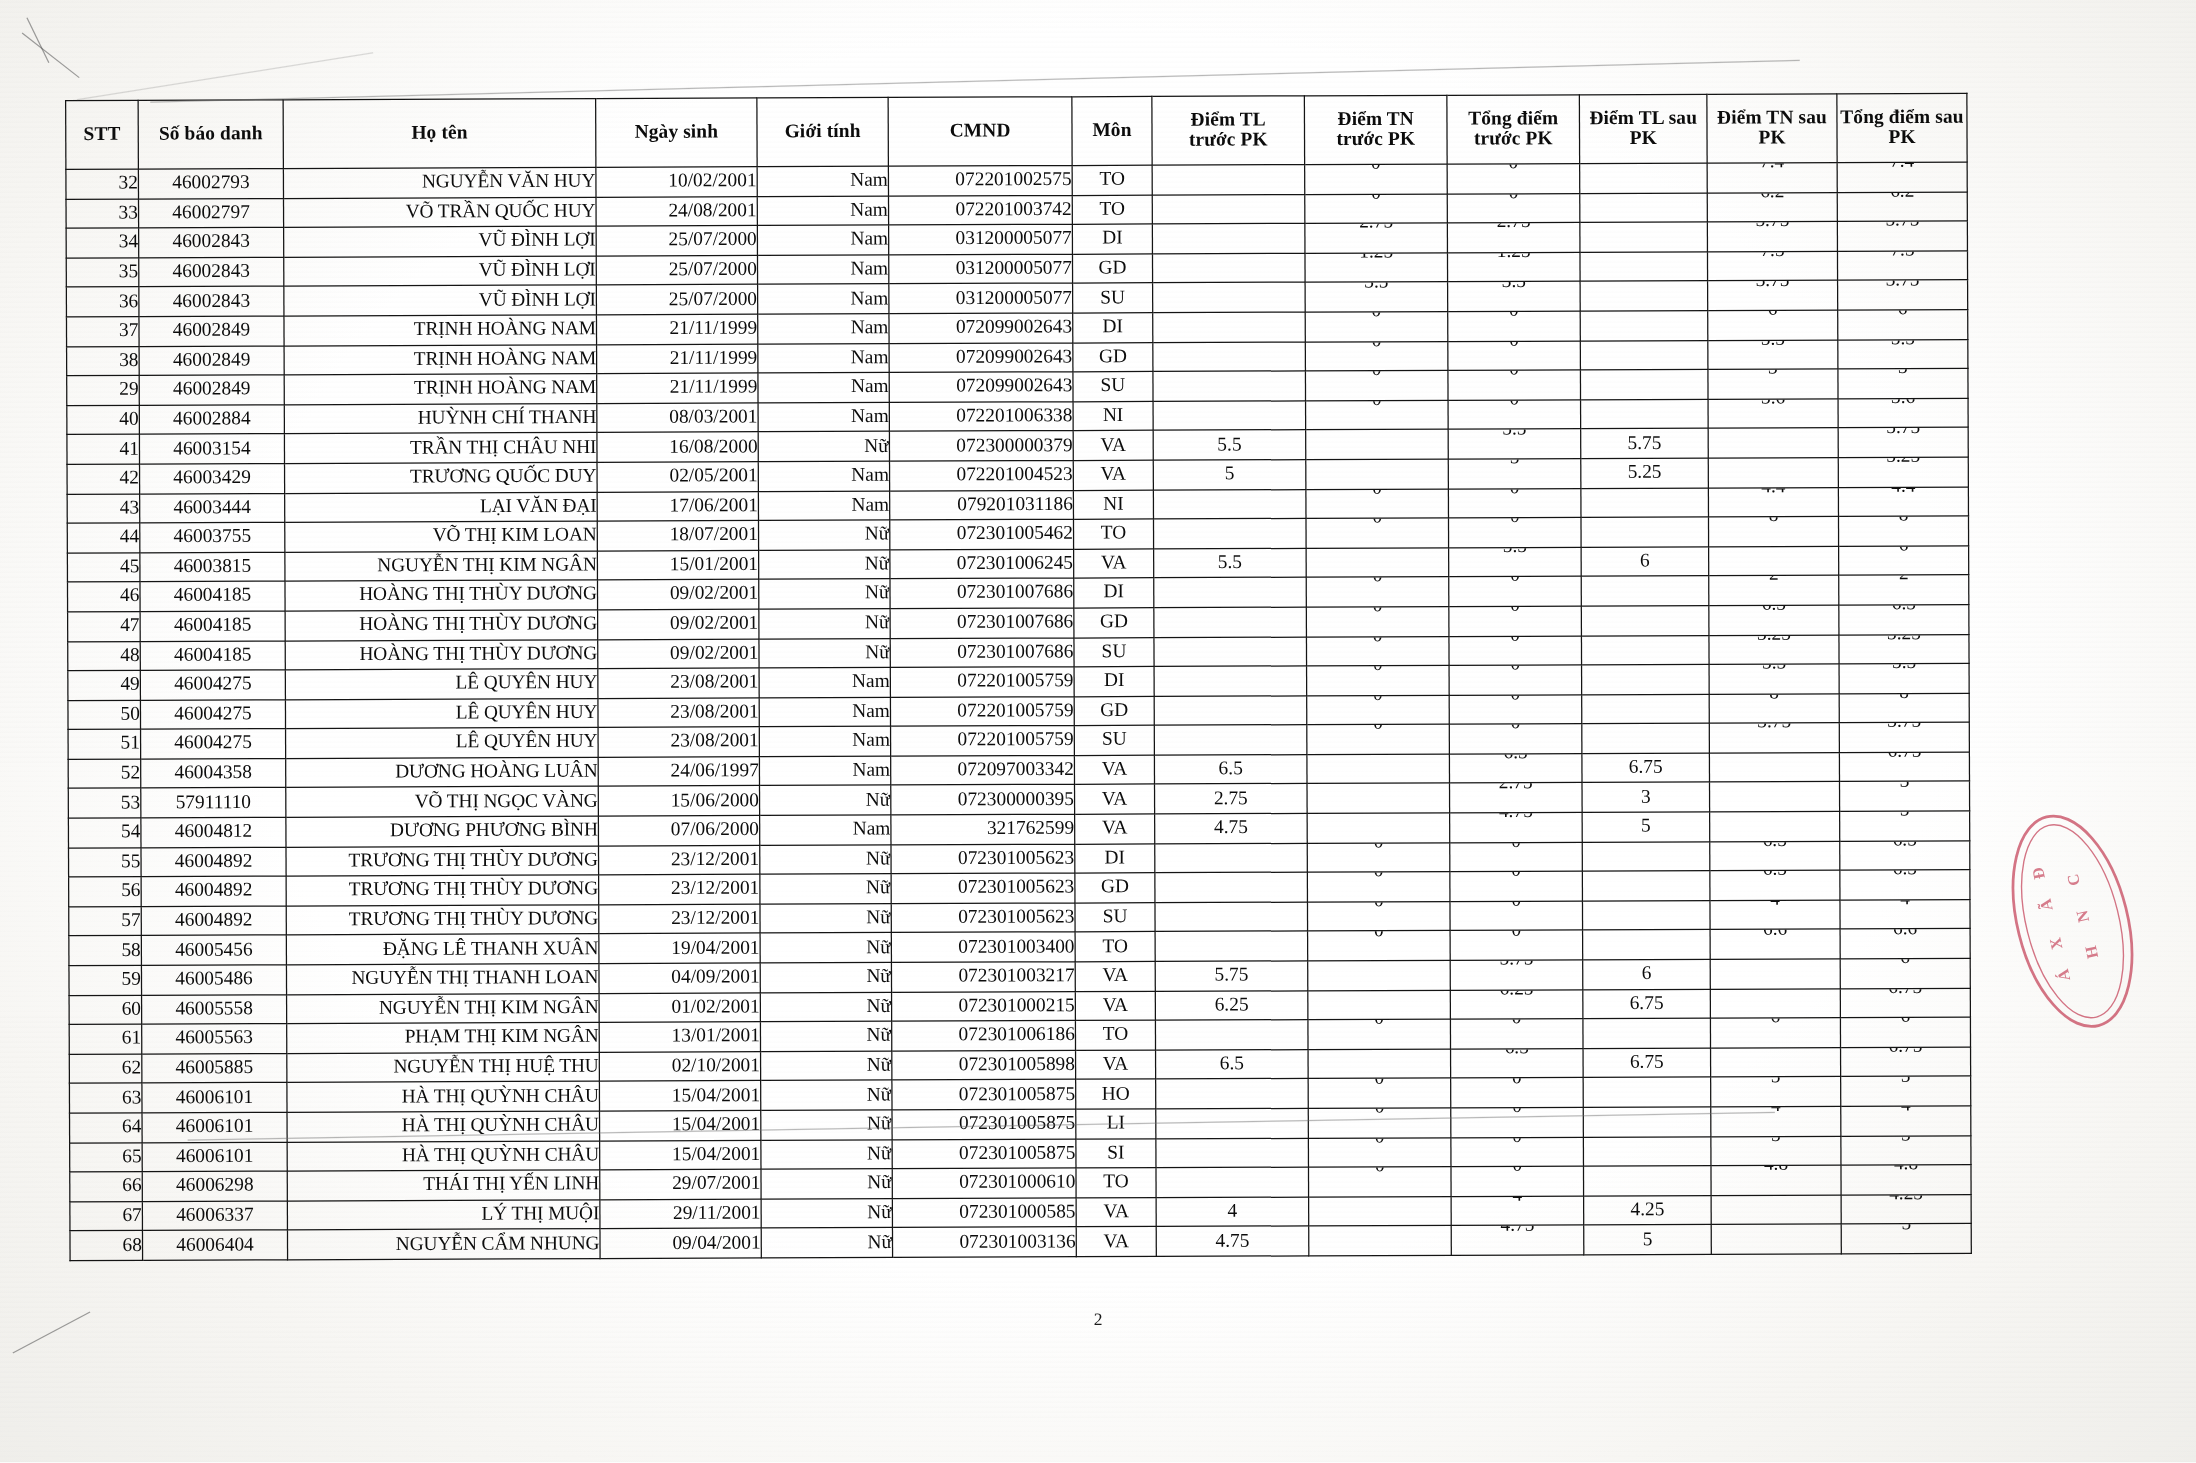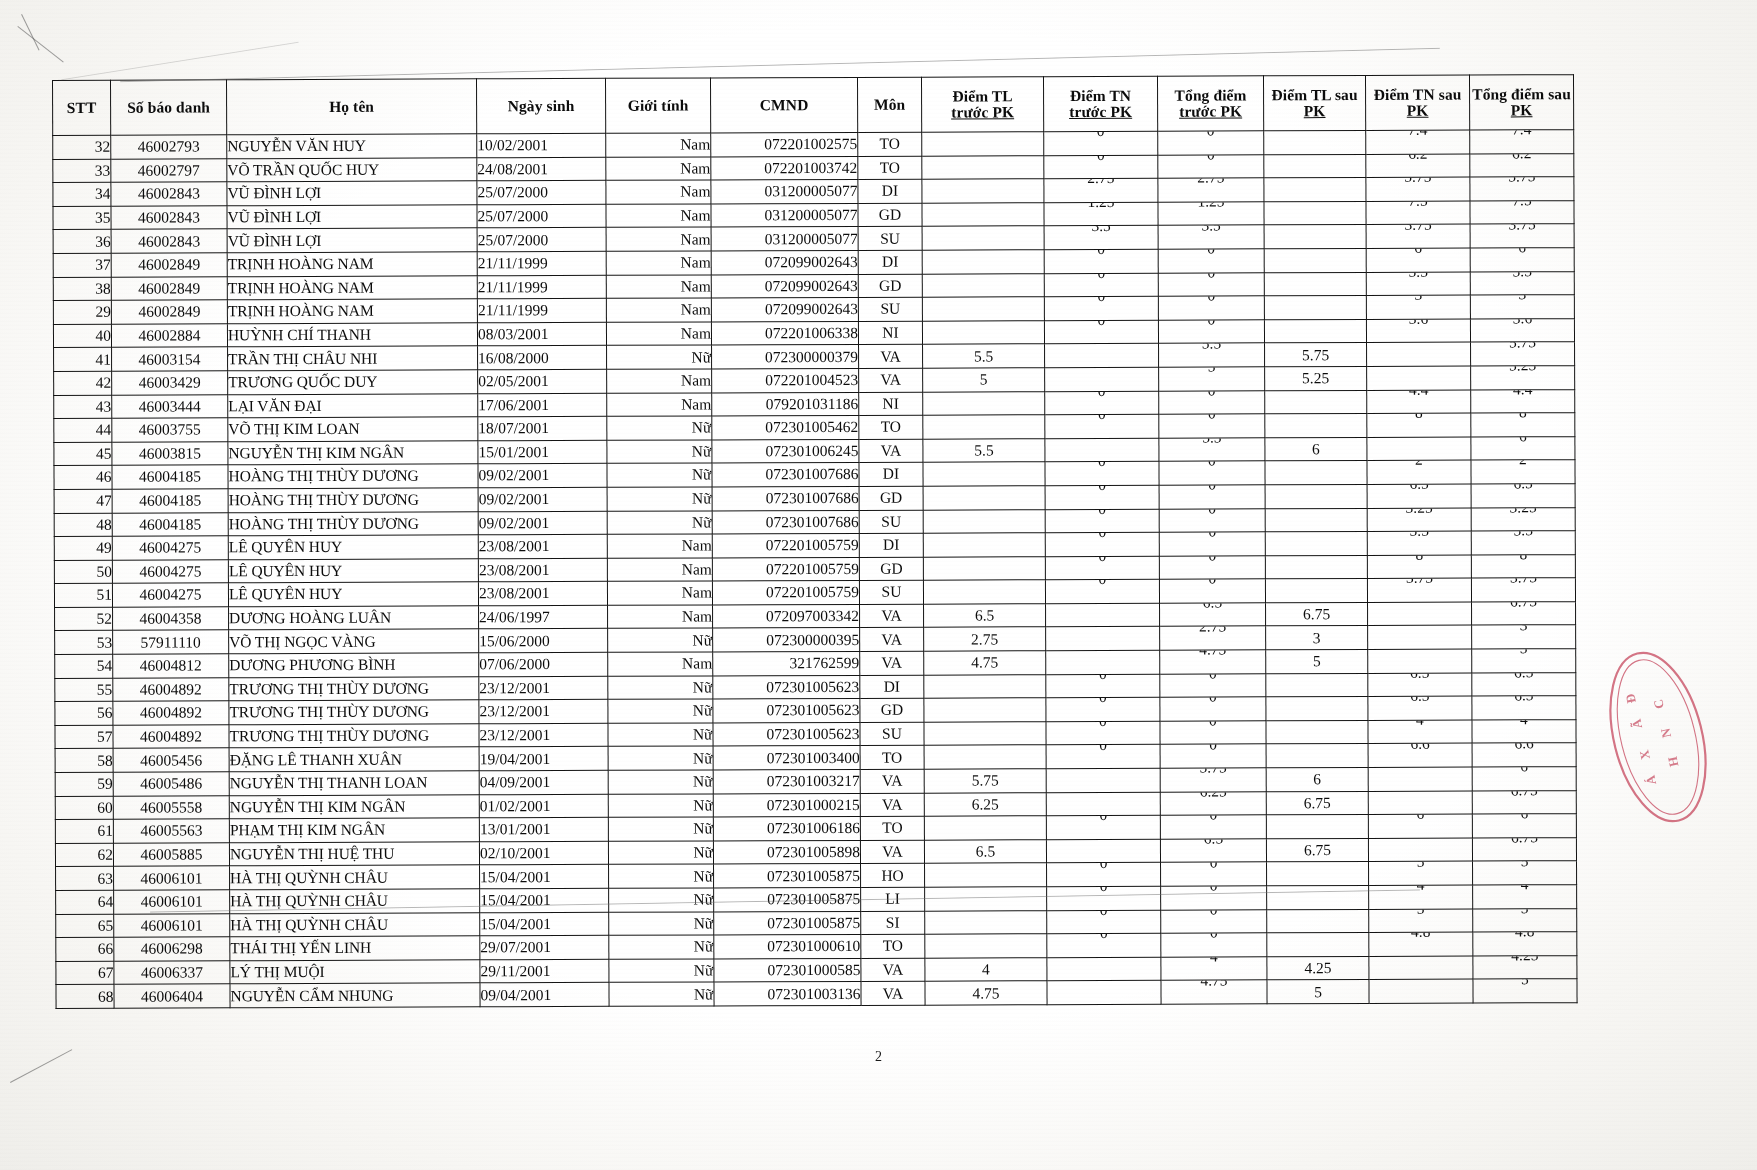--- a/index.html
+++ b/index.html
@@ -64,34 +64,34 @@
   
   thead th{
     font-weight:bold;
     font-size:15.5px;
     text-align:center;
     vertical-align:middle;
     height:54px;
     padding:2px 3px;
     letter-spacing:.1px;
   }
-  thead th .l2{display:block;text-decoration:underline;}
+  thead th .l2{display:block;}
 
   
   tbody tr{height:22.6px;}
   tbody td{
     height:22.6px;
     vertical-align:middle;
     white-space:nowrap;
     overflow:hidden;
   }
   td.c-stt{text-align:right;font-size:15.5px;}
   td.c-sbd{text-align:center;font-size:15.5px;border-radius:11px;}
-  td.c-name{text-align:left;padding-left:6px;font-size:15.3px;letter-spacing:-.1px;}
-  td.c-dob{text-align:left;font-size:15.5px;}
+  td.c-name{text-align:right;padding-left:6px;font-size:15.3px;letter-spacing:-.1px;}
+  td.c-dob{text-align:right;font-size:15.5px;}
   td.c-sex{text-align:right;font-size:15px;}
   td.c-cmnd{text-align:right;font-size:15.5px;}
   td.c-mon{text-align:center;font-size:15.5px;}
   td.c-num{text-align:center;font-size:15.5px;}
 
   
   .lift{display:block;position:relative;top:-12px;}
 
   
   col.w-stt{width:58px;}

